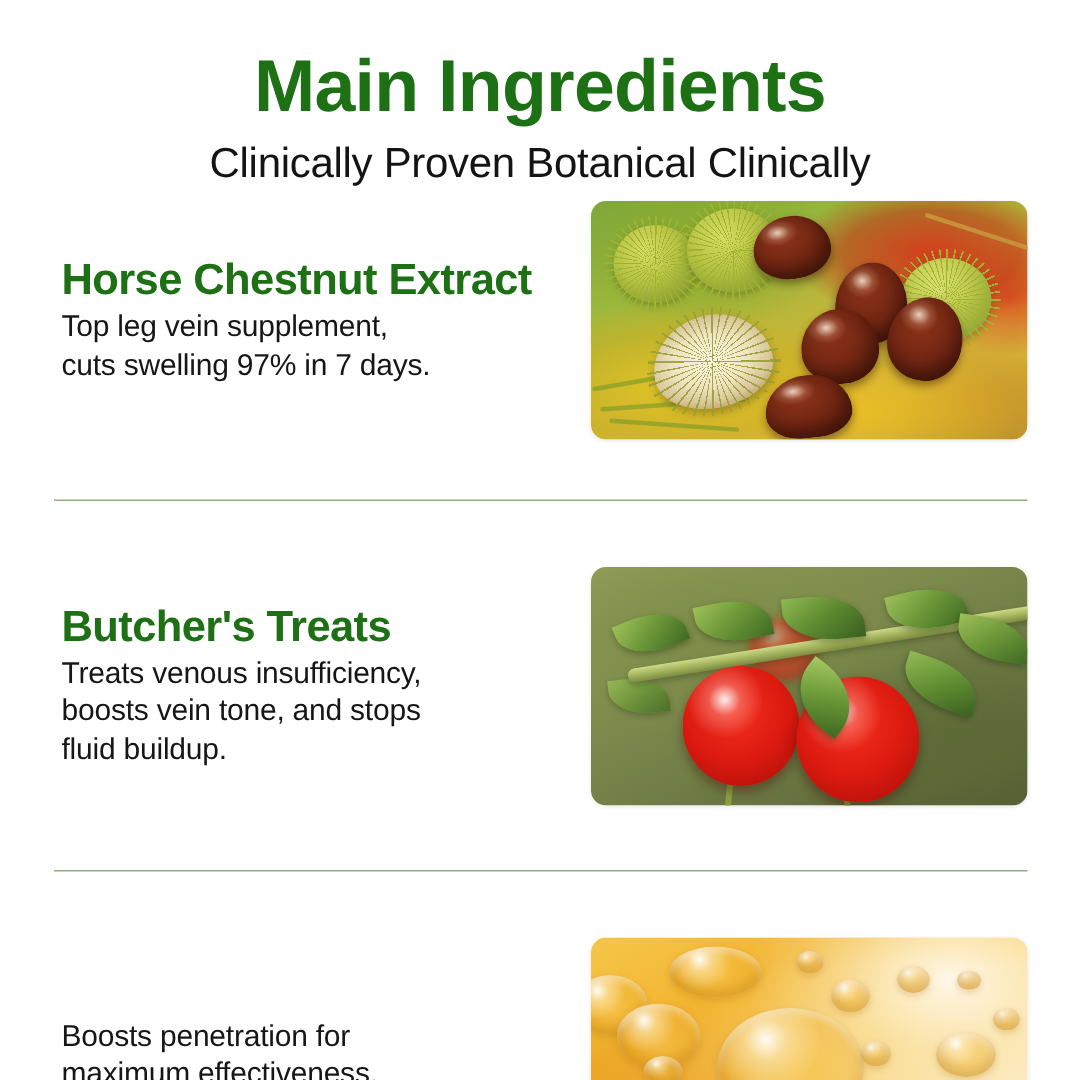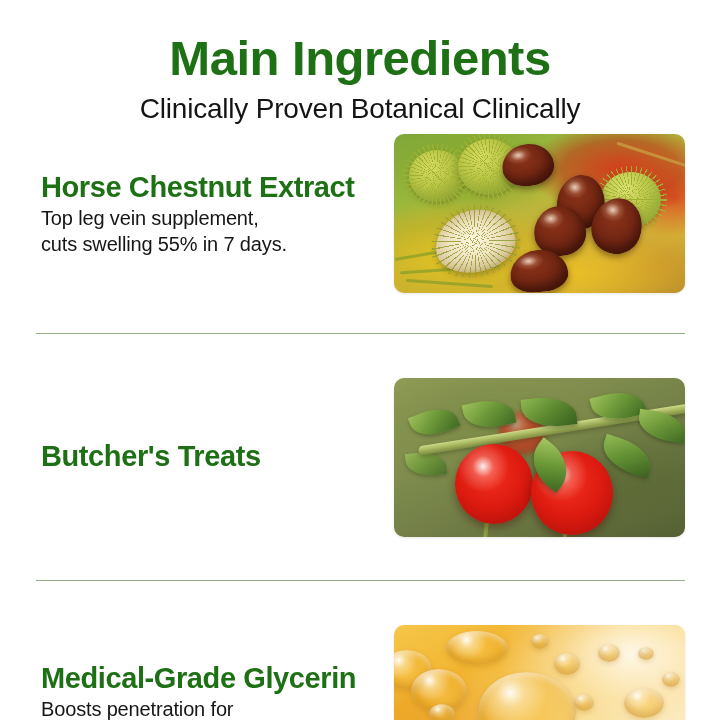--- a/index.html
+++ b/index.html
@@ -305,21 +305,21 @@
     <h1 class="main-title">Main Ingredients</h1>
     <p class="sub-title">Clinically Proven Botanical Clinically</p>
   </div>
 
   <div class="rows">
 
     <div class="row row-1">
       <div class="row-text">
         <h2 class="ing-name">Horse Chestnut Extract</h2>
         <p class="ing-desc">Top leg vein supplement,
-cuts swelling 55% in 7 days.</p>
+cuts swelling 97% in 7 days.</p>
       </div>
       <div class="photo">
         <div class="photo-inner ph-chestnut">
           <div class="leafvein lv1"></div>
           <div class="leafvein lv2"></div>
           <div class="leafvein lv3"></div>
           <div class="stem1"></div>
           <div class="burr burr1"></div>
           <div class="burr burr2"></div>
           <div class="burr burr3"></div>
@@ -331,20 +331,23 @@
           <div class="nut nut5"></div>
         </div>
       </div>
     </div>
 
     <div class="divider"></div>
 
     <div class="row row-2">
       <div class="row-text">
         <h2 class="ing-name">Butcher's Treats</h2>
+        <p class="ing-desc">Treats venous insufficiency,
+boosts vein tone, and stops
+fluid buildup.</p>
       </div>
       <div class="photo">
         <div class="photo-inner ph-broom">
           <div class="bleaf bl8"></div>
           <div class="berry berry3"></div>
           <div class="branch"></div>
           <div class="bleaf bl1"></div>
           <div class="bleaf bl2"></div>
           <div class="bleaf bl3"></div>
           <div class="bleaf bl4"></div>
@@ -356,21 +359,20 @@
           <div class="bleaf bl6"></div>
           <div class="bleaf bl7"></div>
         </div>
       </div>
     </div>
 
     <div class="divider"></div>
 
     <div class="row row-3">
       <div class="row-text">
-        <h2 class="ing-name">Medical-Grade Glycerin</h2>
         <p class="ing-desc">Boosts penetration for
 maximum effectiveness.</p>
       </div>
       <div class="photo">
         <div class="photo-inner ph-oil">
           <div class="bub bub-b"></div>
           <div class="bub bub-d"></div>
           <div class="bub bub-c"></div>
           <div class="bub bub-e"></div>
           <div class="bub bub-a"></div>

